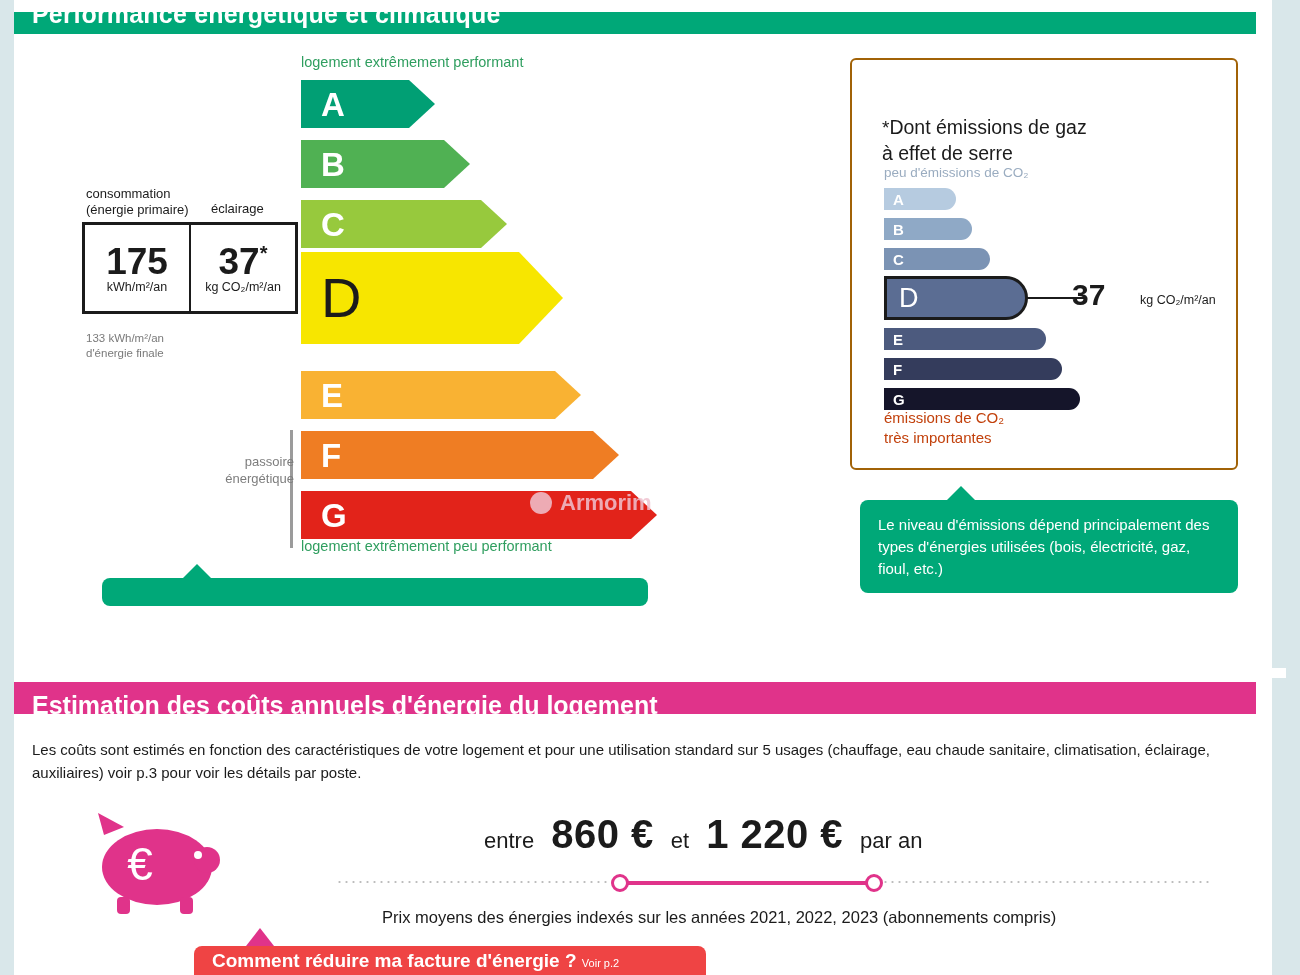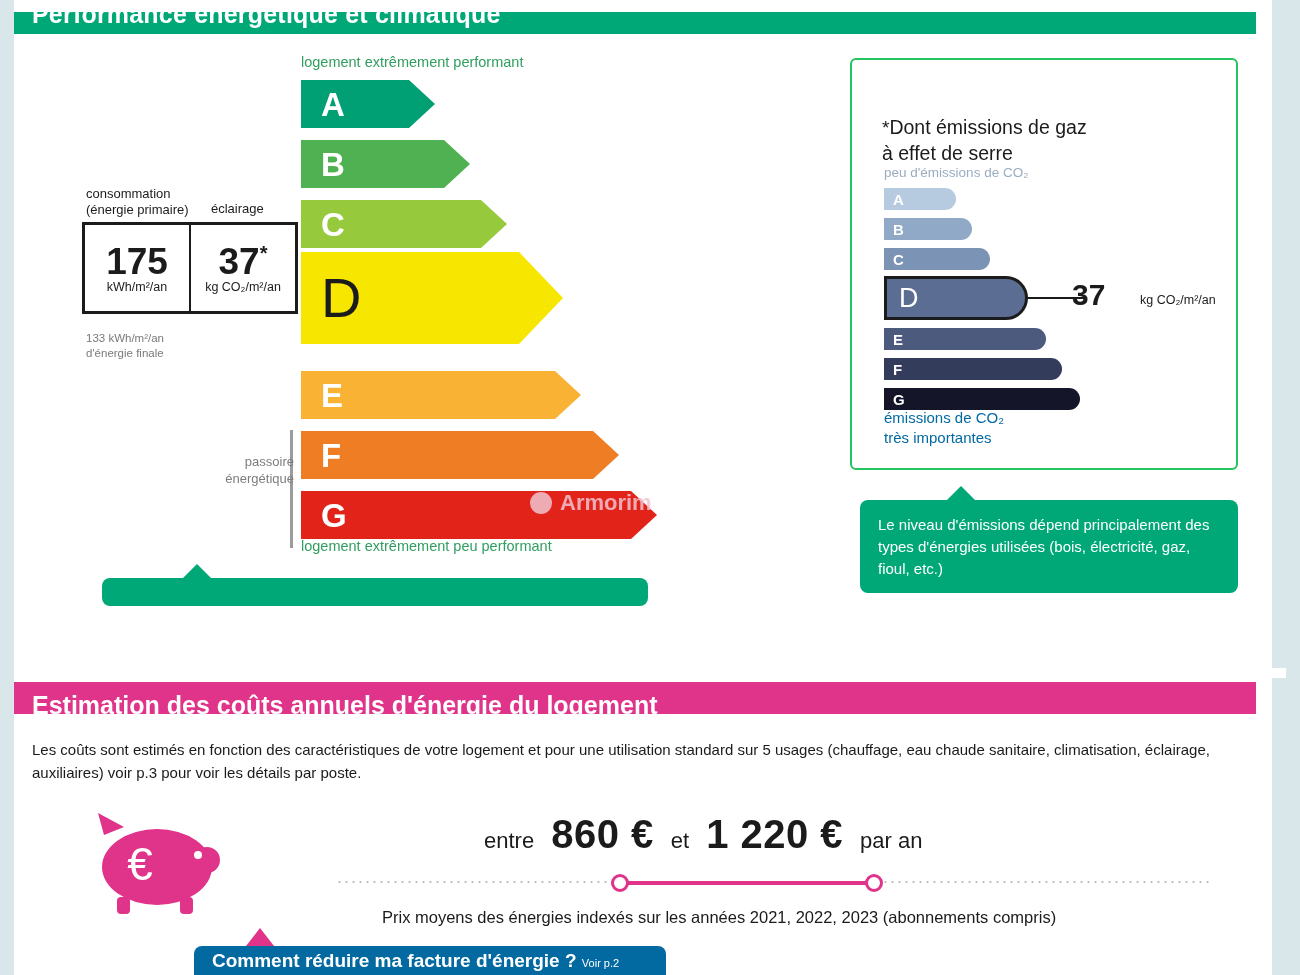--- a/index.html
+++ b/index.html
@@ -90,28 +90,28 @@
     font-size:22px;color:#efc2cf;font-weight:bold;opacity:.85;
     display:flex;align-items:center;gap:8px;
   }
   .wm .dot{
     width:22px;height:22px;border-radius:50%;
     background:#f0c3d0;display:inline-block;
   }
   
   .co2panel{
     position:absolute;left:836px;top:58px;width:388px;height:412px;
-    border:2px solid #22c55e;border-radius:6px;background:#ffffff;box-sizing:border-box;
+    border:2px solid #a16207;border-radius:6px;background:#ffffff;box-sizing:border-box;
   }
   .co2panel .title{
     position:absolute;left:30px;top:30px;font-size:19.5px;line-height:1.3;color:#1b1b1b;
   }
   .co2panel .title .as{font-size:19px;}
   .co2panel .cap-top{position:absolute;left:32px;top:105px;font-size:13.5px;color:#9aacc0;}
-  .co2panel .cap-bot{position:absolute;left:32px;top:348px;font-size:15px;color:#0369a1;line-height:1.3;}
+  .co2panel .cap-bot{position:absolute;left:32px;top:348px;font-size:15px;color:#c2410c;line-height:1.3;}
   .cbar{
     position:absolute;left:32px;height:22px;border-radius:0 12px 12px 0;
     display:flex;align-items:center;padding-left:9px;box-sizing:border-box;
   }
   .cbar span{font-size:15px;font-weight:bold;color:#ffffff;}
   .cbar.sel{
     height:44px;border:3px solid #1b1b1b;border-radius:0 26px 26px 0;
     padding-left:12px;
   }
   .cbar.sel span{font-size:27px;font-weight:400;color:#ffffff;}
@@ -167,22 +167,22 @@
   .knob{
     position:absolute;top:874px;width:18px;height:18px;border-radius:50%;
     border:3px solid #e0338a;background:#ffffff;box-sizing:border-box;
   }
   #knob-min{left:597px;}
   #knob-max{left:851px;}
   .prix{
     position:absolute;left:368px;top:908px;font-size:16.5px;color:#1b1b1b;
   }
   .bottom-pink{
-    position:absolute;left:180px;top:946px;width:472px;height:29px;
-    background:#0369a1;border-radius:8px 8px 0 0;
+    position:absolute;left:180px;top:946px;width:512px;height:29px;
+    background:#ef4444;border-radius:8px 8px 0 0;
   }
   .bottom-pink .t{
     position:absolute;left:18px;top:4px;font-size:19px;font-weight:bold;color:#ffffff;
   }
   .bottom-pink .sub{font-size:11px;font-weight:normal;}
   .bottom-tip{
     position:absolute;left:232px;top:928px;width:0;height:0;
     border-left:14px solid transparent;border-right:14px solid transparent;
     border-bottom:18px solid #e0338a;
   }

